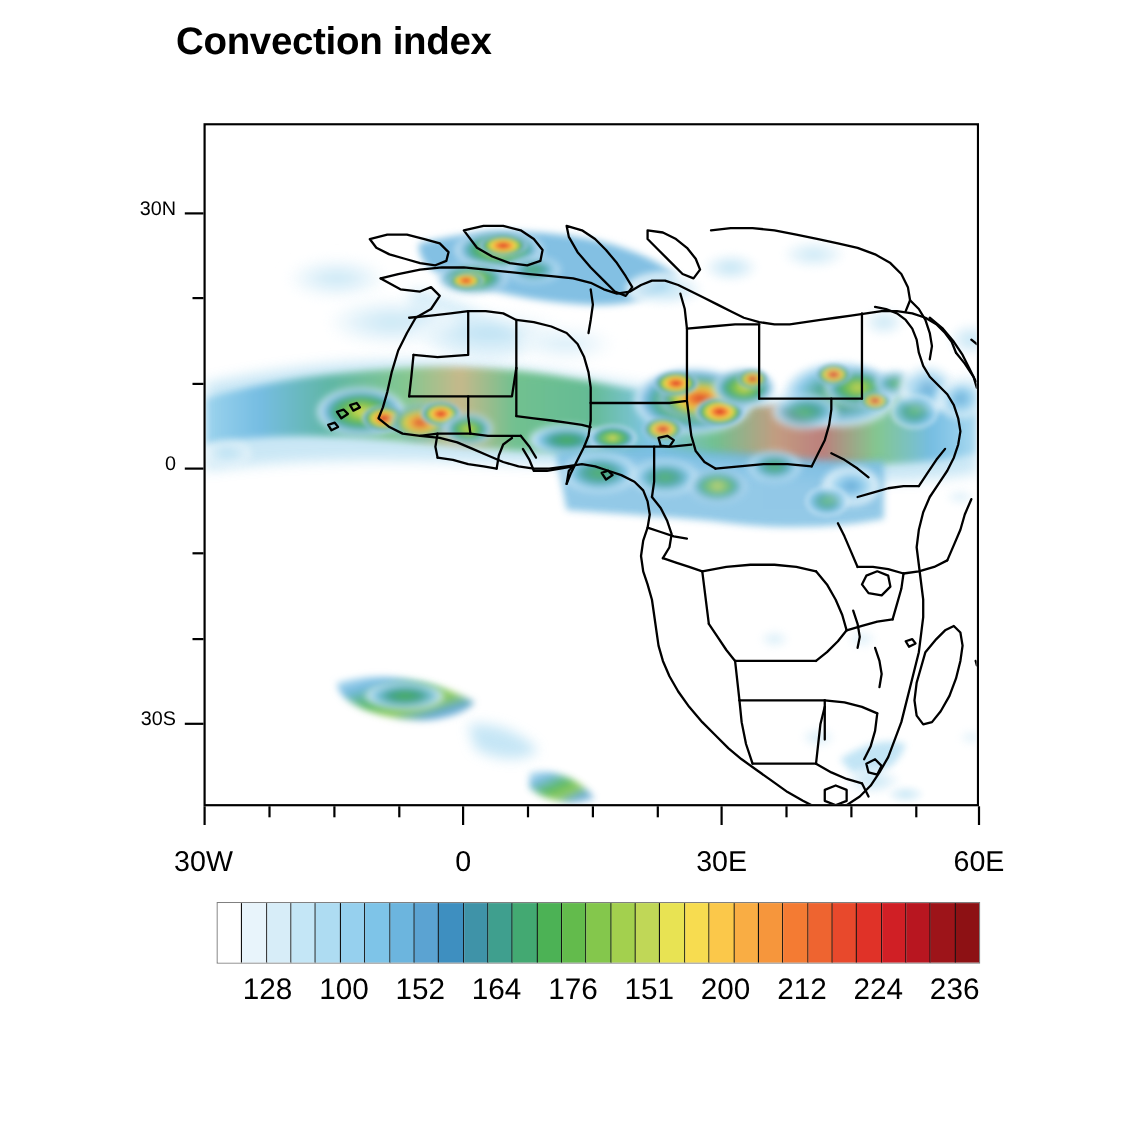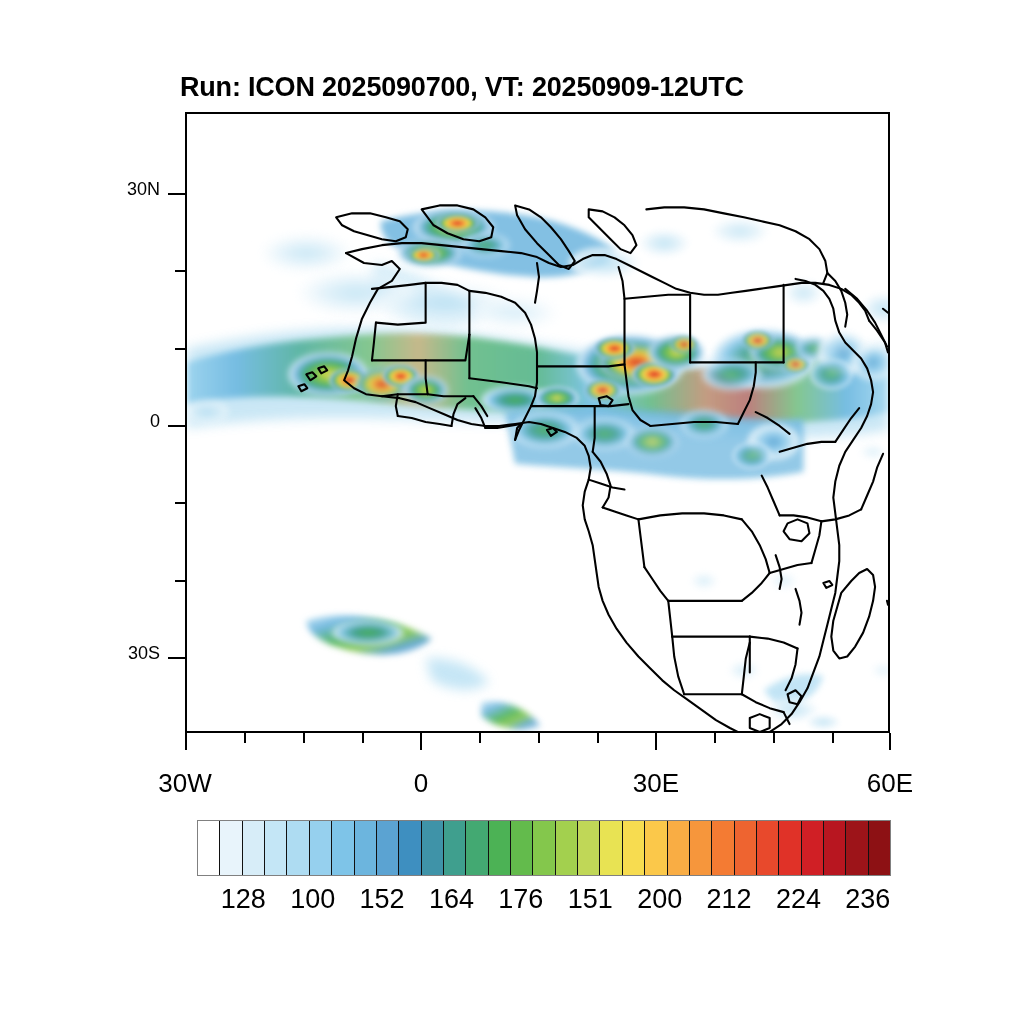--- a/index.html
+++ b/index.html
@@ -31,21 +31,21 @@
   .cbar-cell:last-child{border-right:none;}
   .cbar-labels{position:absolute;left:197px;top:884px;width:694px;height:34px;}
   .cbar-lab{position:absolute;font-size:27px;text-align:center;white-space:nowrap;
             transform:translateX(-50%);}
 </style>
 </head>
 <body>
 
 <div id="root">
 
-  <div class="subtitle">Run: ICON 2025090700,  VT: 20250909-12UTC</div>
+  <div class="title">Convection index</div>
 
   <div class="plotframe">
     <svg class="mapsvg" viewBox="0 0 705 621" preserveAspectRatio="none">
       <defs>
 
         <linearGradient id="itczBand" x1="0" y1="0.5" x2="1" y2="0.5">
           <stop offset="0.00" stop-color="#aedcf2"></stop>
           <stop offset="0.07" stop-color="#6cb5de"></stop>
           <stop offset="0.16" stop-color="#43a972"></stop>
           <stop offset="0.26" stop-color="#84c74c"></stop>

